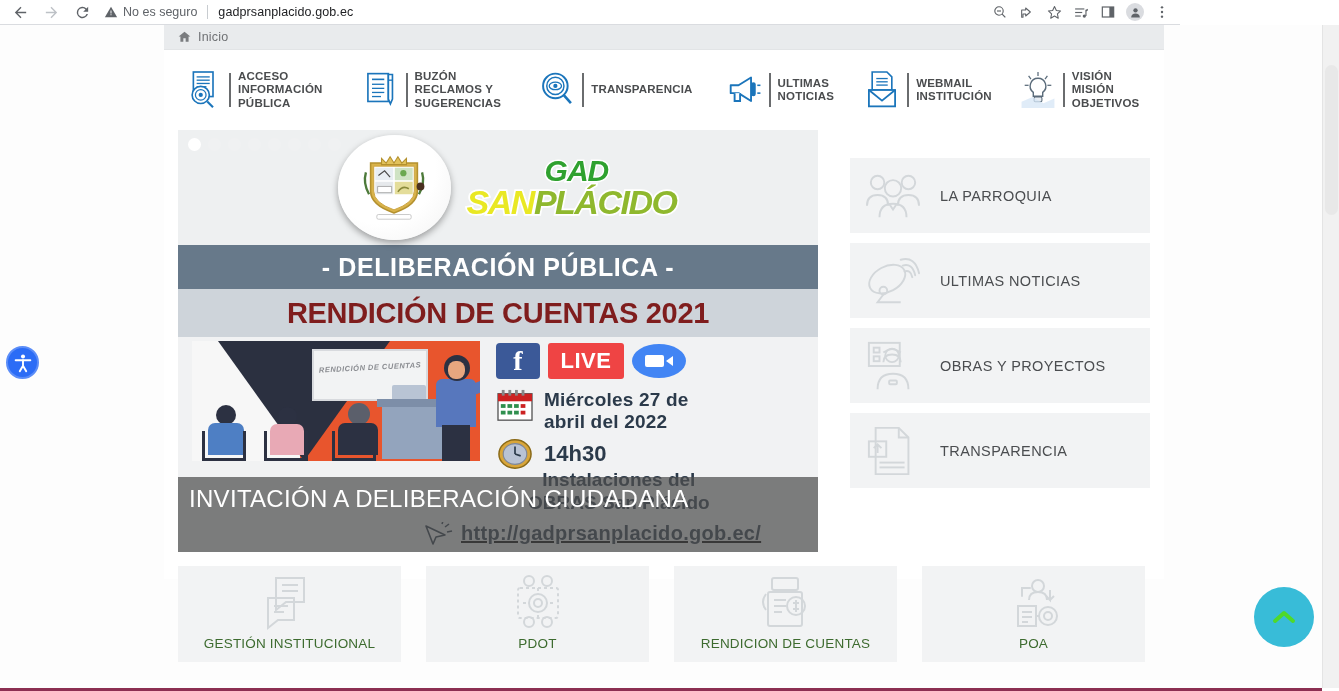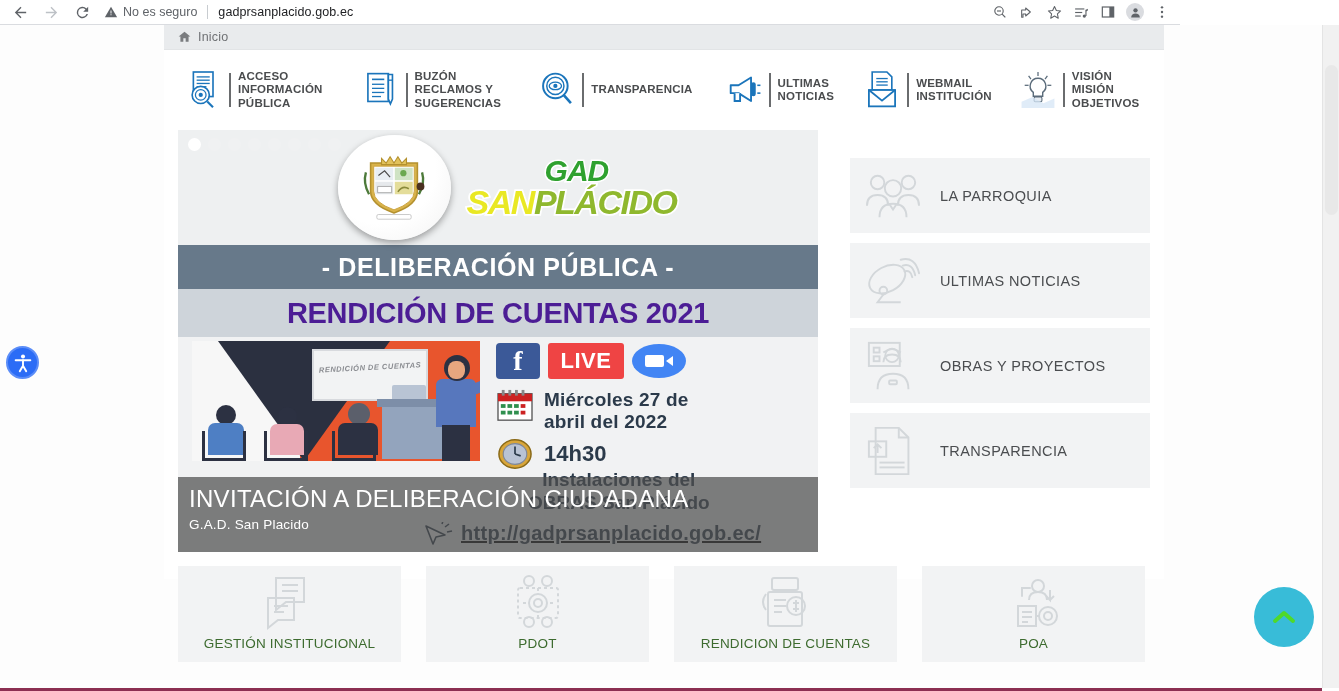--- a/index.html
+++ b/index.html
@@ -127,21 +127,21 @@
   }
   .bar-deliberacion span {
     color: #ffffff; font-size: 25px; font-weight: bold;
     letter-spacing: .6px;
   }
   .bar-rendicion {
     height: 48px; background: #ced4da; display: flex;
     align-items: center; justify-content: center;
   }
   .bar-rendicion span {
-    color: #4c1d95; font-size: 29px; font-weight: bold; letter-spacing: -.3px;
+    color: #7f1d1d; font-size: 29px; font-weight: bold; letter-spacing: -.3px;
   }
 
   .banner-body { position: relative; height: 215px; background: #f1f2f3; }
 
   
   .illus { position: absolute; left: 14px; top: 4px; width: 288px; height: 120px; overflow: hidden; }
   .il-orange { position: absolute; right: 0; top: 0; width: 180px; height: 120px; background: #e8552d; }
   .il-white-l { position: absolute; left: 0; top: 0; width: 120px; height: 120px; background: #f7f7f7; }
   .il-dark {
     position: absolute; left: 26px; top: 0; width: 0; height: 0;
@@ -587,21 +587,20 @@
                 <line x1="22" y1="5" x2="26" y2="2" stroke="#2b3a4a" stroke-width="1.5"></line>
                 <line x1="24" y1="10" x2="29" y2="9" stroke="#2b3a4a" stroke-width="1.5"></line>
                 <line x1="19" y1="2" x2="20" y2="-1" stroke="#2b3a4a" stroke-width="1.5"></line>
               </svg>
               <span class="site-url">http://gadprsanplacido.gob.ec/</span>
             </div>
           </div>
 
           <div class="caption-overlay">
             <div class="caption-title">INVITACIÓN A DELIBERACIÓN CIUDADANA</div>
-            <div class="caption-sub">G.A.D. San Placido</div>
           </div>
         </div>
 
         <div class="side-col">
 
           <div class="side-card">
             <svg class="side-icon" viewBox="0 0 60 56">
               <g fill="none" stroke="#d3d7da" stroke-width="2">
                 <circle cx="14" cy="14" r="7"></circle>
                   <circle cx="46" cy="14" r="7"></circle>

